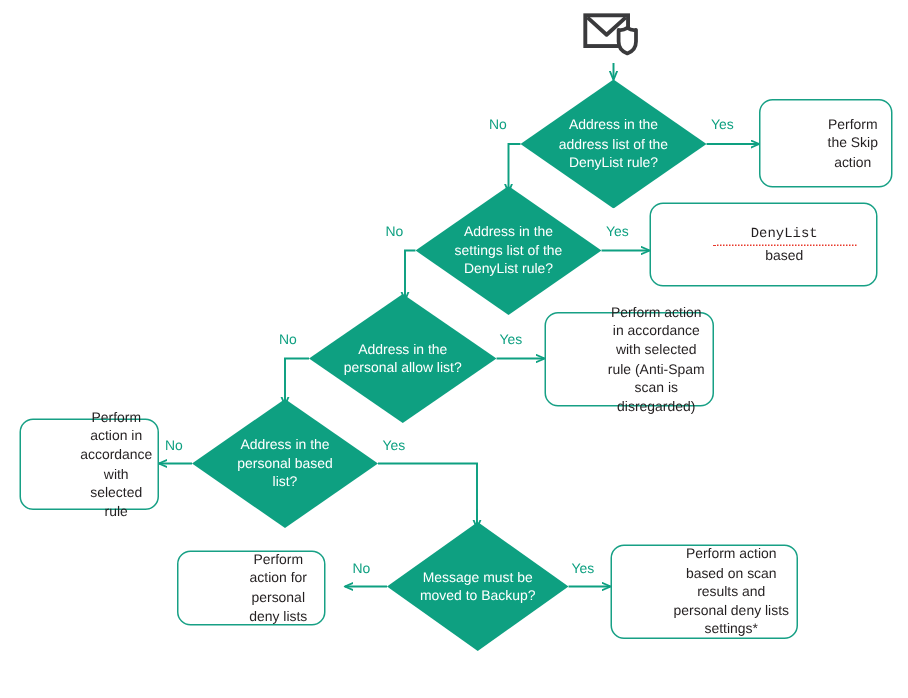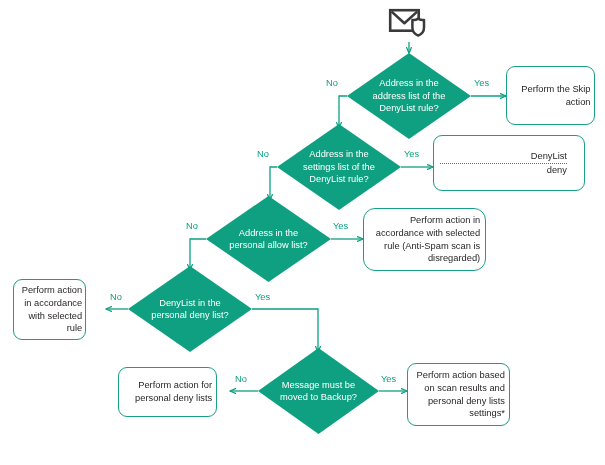--- a/index.html
+++ b/index.html
@@ -48,27 +48,28 @@
     width: 64%;
   }
 
   
   .pbox {
     position: absolute;
     box-sizing: border-box;
     display: flex;
     align-items: center;
     justify-content: center;
-    text-align: right;
+    text-align: center;
     color: #231f20;
     font-size: 9.3px;
     line-height: 12.6px;
     background: #ffffff;
     border: 1.3px solid #17A085;
     border-radius: 9px;
+    padding-left: 36px;
   }
   .pbox span {
     display: block;
     width: 92%;
   }
 
   
   .elabel {
     position: absolute;
     color: #0EA081;
@@ -82,20 +83,21 @@
     position: absolute;
     left: 388px;
     top: 8px;
     width: 42px;
     height: 34px;
   }
 
   .spellerr {
     border-bottom: 1.2px dotted #e8392b;
     padding-bottom: 0px;
+    font-family: Liberation Mono, monospace;
   }
 </style>
 </head>
 <body>
 
 <div id="canvas">
 
   <svg id="edges" viewBox="0 0 605 465" width="605" height="465">
     <defs>
       <marker id="ah" markerWidth="7" markerHeight="7" refX="5.6" refY="3" orient="auto" markerUnits="userSpaceOnUse">
@@ -148,51 +150,51 @@
 
   <div class="diamond" style="left:277px; top:124px; width:124px; height:86px;">
     <span>Address in the settings list of the DenyList rule?</span>
   </div>
 
   <div class="diamond" style="left:206px; top:196px; width:125px; height:86px;">
     <span>Address in the personal allow list?</span>
   </div>
 
   <div class="diamond" style="left:128px; top:266px; width:124px; height:86px;">
-    <span>DenyList in the personal deny list?</span>
+    <span>Address in the personal based list?</span>
   </div>
 
   <div class="diamond" style="left:258px; top:348px; width:121px; height:86px;">
     <span>Message must be moved to Backup?</span>
   </div>
 
   <div class="pbox" style="left:506px; top:66px; width:89px; height:59px;">
     <span>Perform the Skip action</span>
   </div>
 
   <div class="pbox" style="left:433px; top:135px; width:152px; height:56px;">
     <span>
         <span class="spellerr">DenyList</span>
-        <span> deny</span>
+        <span> based</span>
       </span>
   </div>
 
-  <div class="pbox" style="left:363px; top:208px; width:123px; height:63px;border-radius:12px;">
+  <div class="pbox" style="left:363px; top:208px; width:113px; height:63px;">
     <span>Perform action in accordance with selected rule (Anti-Spam scan is disregarded)</span>
   </div>
 
-  <div class="pbox" style="left:13px; top:279px; width:73px; height:61px;">
+  <div class="pbox" style="left:13px; top:279px; width:93px; height:61px;">
     <span>Perform action in accordance with selected rule</span>
   </div>
 
   <div class="pbox" style="left:118px; top:367px; width:99px; height:50px;">
     <span>Perform action for personal deny lists</span>
   </div>
 
-  <div class="pbox" style="left:407px; top:363px; width:103px; height:63px;">
+  <div class="pbox" style="left:407px; top:363px; width:125px; height:63px;">
     <span>Perform action based on scan results and personal deny lists settings*</span>
   </div>
 
   <div class="elabel" style="left:326px; top:78px;">No</div>
   <div class="elabel" style="left:474px; top:78px;">Yes</div>
 
   <div class="elabel" style="left:257px; top:149px;">No</div>
   <div class="elabel" style="left:404px; top:149px;">Yes</div>
 
   <div class="elabel" style="left:186px; top:221px;">No</div>

